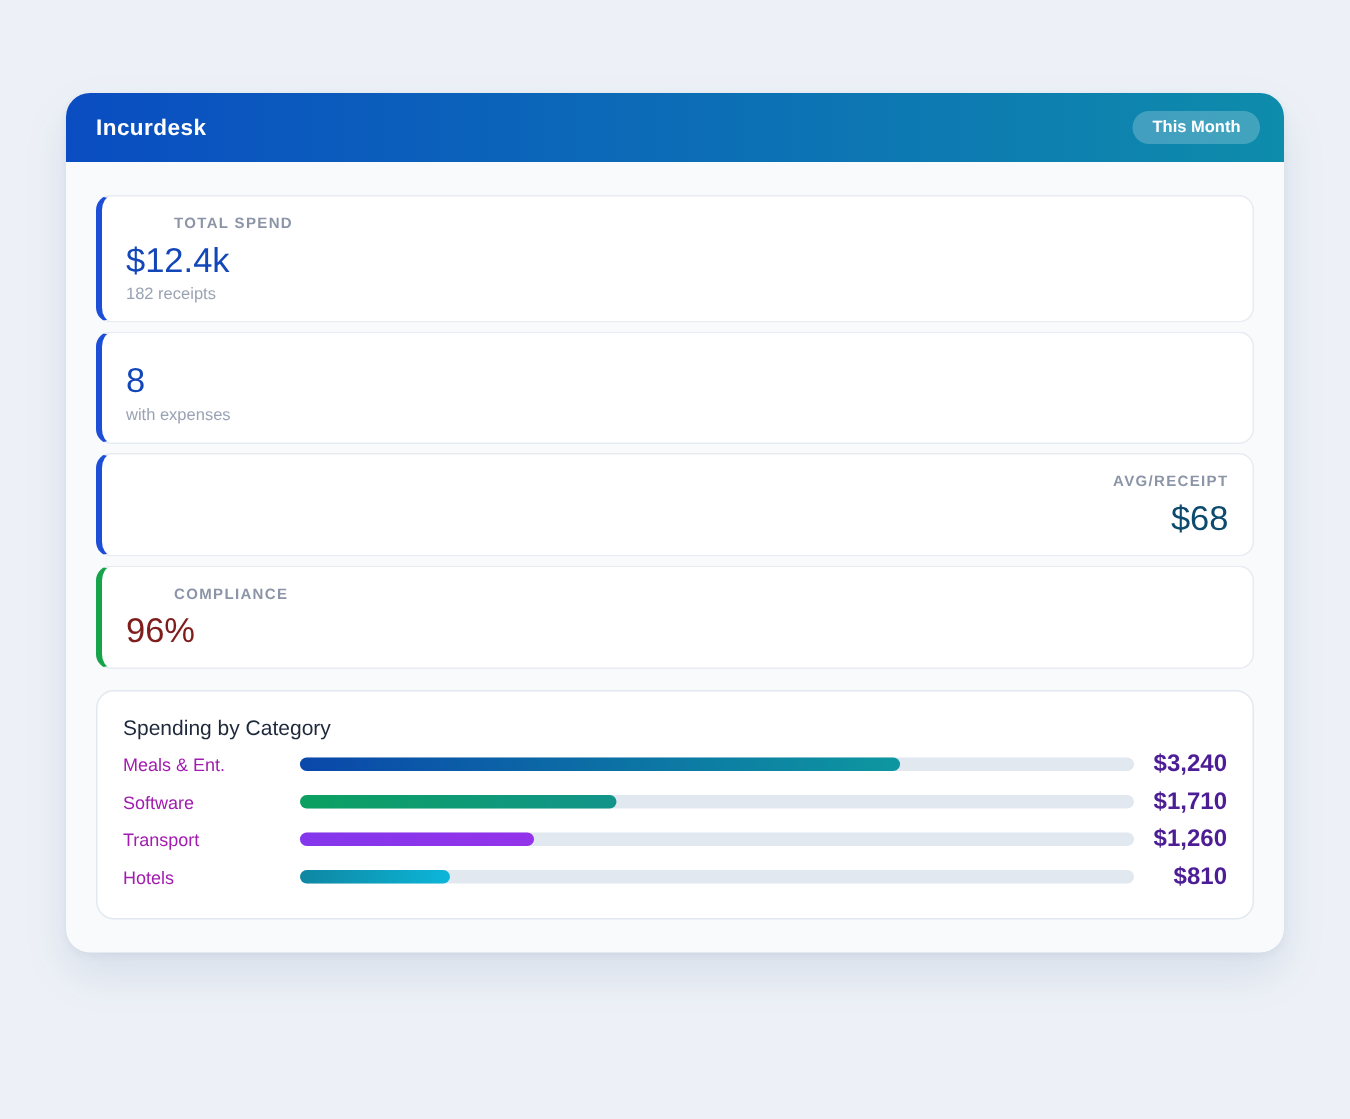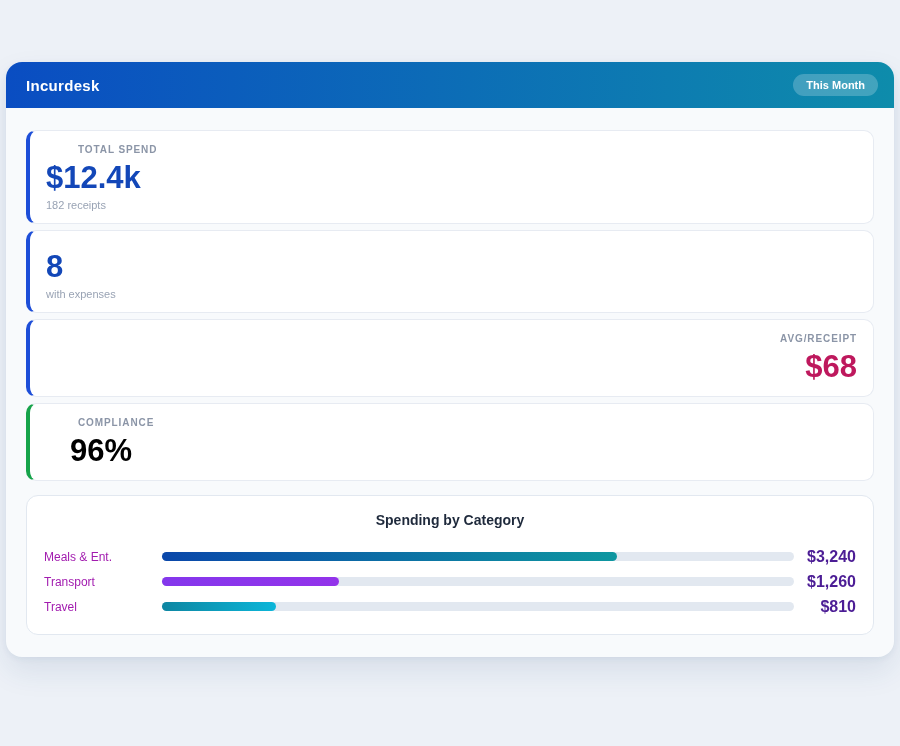--- a/index.html
+++ b/index.html
@@ -3,21 +3,21 @@
 <meta charset="utf-8">
 <style>
   * { margin: 0; padding: 0; box-sizing: border-box; }
   html, body {
     width: 900px; height: 746px;
     background: #edf1f7;
     font-family: "Liberation Sans", "DejaVu Sans", sans-serif;
     overflow: hidden;
   }
   .panel {
-    width: 888px;
+    width: 812px;
     margin: 62px auto 0;
     background: #f8fafc;
     border-radius: 16px;
     box-shadow: 0 14px 30px rgba(30, 64, 120, 0.10), 0 2px 6px rgba(30,64,120,0.06);
     overflow: hidden;
   }
   .app-header {
     height: 46px;
     display: flex;
     align-items: center;
@@ -51,45 +51,44 @@
   }
   .stat-label {
     font-size: 10px;
     font-weight: bold;
     letter-spacing: 0.9px;
     color: #8b95a7;
     text-transform: uppercase;
     margin-left: 32px;
   }
   .stat-value {
-    font-size: 31px;
-    font-weight: bold;
+    font-size: 23px;
+    font-weight: normal;
     color: #1347b8;
     margin-top: 6px;
     line-height: 1.1;
   }
   .stat-sub {
     font-size: 11px;
     color: #99a3b4;
     margin-top: 4px;
   }
   .stat-sub:empty { display: none; margin: 0; }
   .category-card {
     background: #ffffff;
     border: 1px solid #e2e8f0;
     border-radius: 12px;
     padding: 16px 17px 15px;
     margin-top: 14px;
   }
   .card-heading {
     font-size: 14px;
-    font-weight: bold;
+    font-weight: normal;
     color: #1e293b;
-    margin-bottom: 16px;
-    text-align: center;
+    margin-bottom: 4px;
   }
   .cat-row {
     display: flex;
     align-items: center;
     height: 25px;
   }
   .cat-label {
     width: 118px;
     flex: 0 0 118px;
     font-size: 12px;
@@ -135,53 +134,60 @@
       <div class="stat-sub">182 receipts</div>
     </div>
 
     <div class="stat-card" style="border-left-color: rgb(29, 78, 216);">
       <div class="stat-value" style="color: rgb(19, 71, 184);">8</div>
       <div class="stat-sub">with expenses</div>
     </div>
 
     <div class="stat-card" style="border-left-color: rgb(29, 78, 216); text-align: right;">
       <div class="stat-label">AVG/RECEIPT</div>
-      <div class="stat-value" style="color: #be185d;">$68</div>
+      <div class="stat-value" style="color: #0c4a6e;">$68</div>
 
     </div>
 
     <div class="stat-card" style="border-left-color: rgb(22, 163, 74);">
       <div class="stat-label">COMPLIANCE</div>
-      <div class="stat-value" style="color: #000000; margin-left: 24px;">96%</div>
+      <div class="stat-value" style="color: #7f1d1d;">96%</div>
 
     </div>
 
     <div class="category-card">
       <div class="card-heading">Spending by Category</div>
 
       <div class="cat-row">
         <div class="cat-label">Meals &amp; Ent.</div>
         <div class="bar-track">
           <div class="bar-fill" style="width: 72%; background: linear-gradient(90deg, rgb(10, 71, 170), rgb(14, 151, 160));"></div>
         </div>
         <div class="cat-value">$3,240</div>
       </div>
 
 
+      <div class="cat-row">
+        <div class="cat-label">Software</div>
+        <div class="bar-track">
+          <div class="bar-fill" style="width: 38%; background: linear-gradient(90deg, rgb(11, 160, 97), rgb(18, 148, 138));"></div>
+        </div>
+        <div class="cat-value">$1,710</div>
+      </div>
 
       <div class="cat-row">
         <div class="cat-label">Transport</div>
         <div class="bar-track">
           <div class="bar-fill" style="width: 28%; background: linear-gradient(90deg, rgb(132, 55, 236), rgb(147, 51, 234));"></div>
         </div>
         <div class="cat-value">$1,260</div>
       </div>
 
       <div class="cat-row">
-        <div class="cat-label">Travel</div>
+        <div class="cat-label">Hotels</div>
         <div class="bar-track">
           <div class="bar-fill" style="width: 18%; background: linear-gradient(90deg, rgb(14, 134, 162), rgb(12, 182, 217));"></div>
         </div>
         <div class="cat-value">$810</div>
       </div>
 
     </div>
   </div>
 </div>
 

